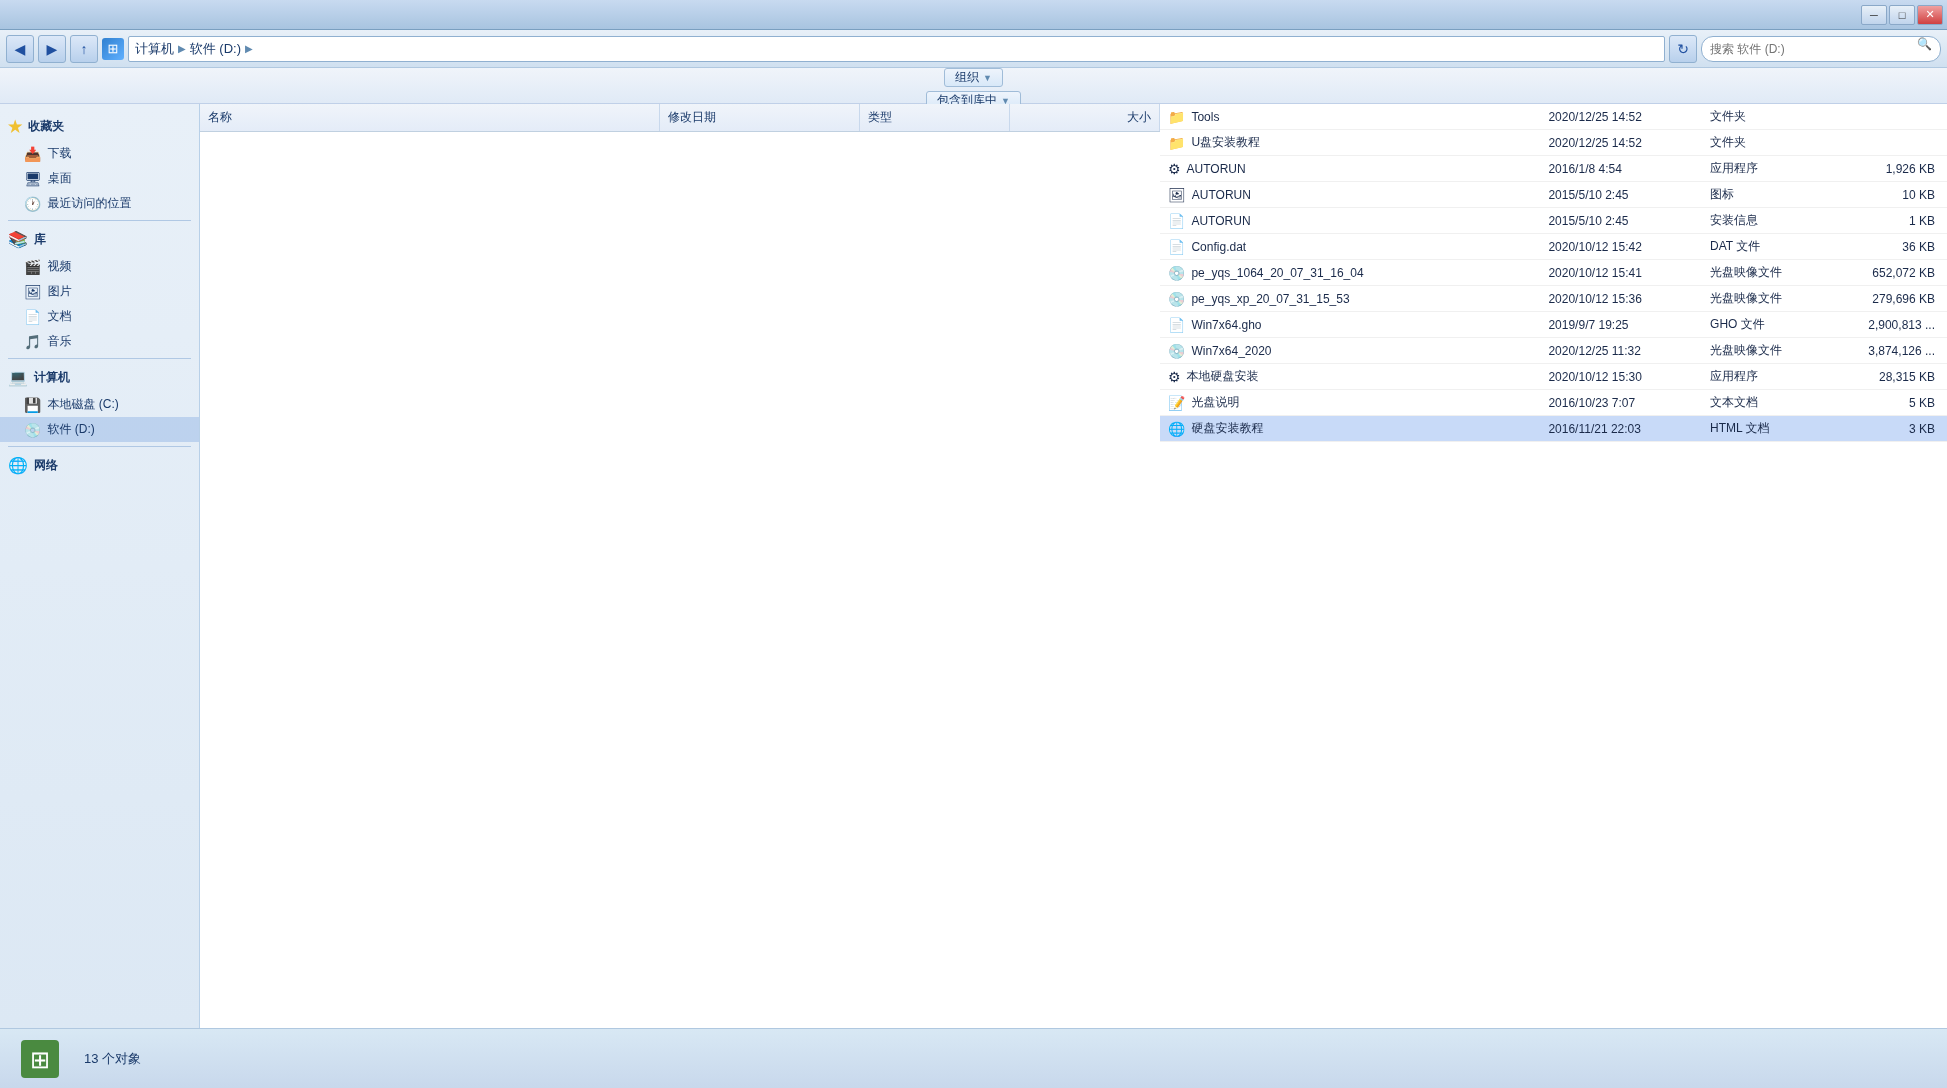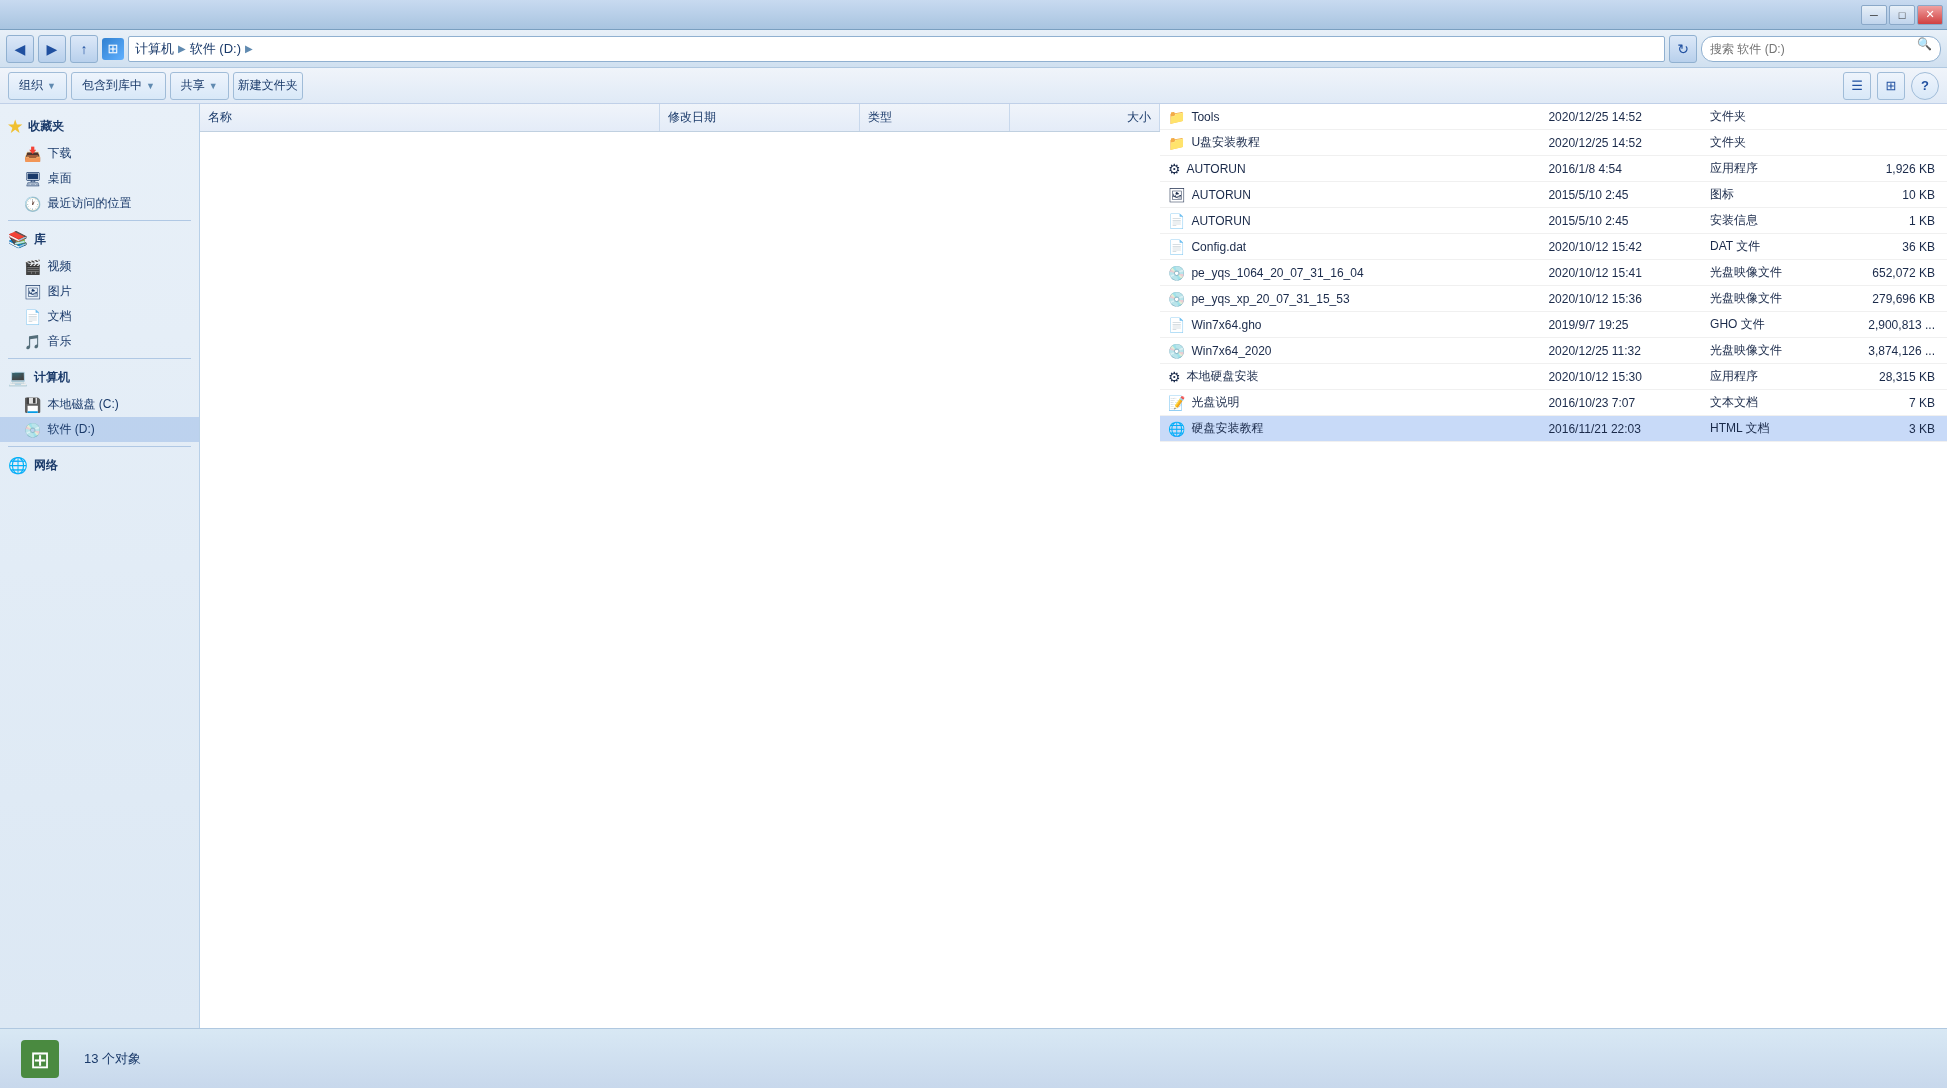--- a/index.html
+++ b/index.html
@@ -116,20 +116,21 @@
 
     
     .toolbar {
       height: 36px;
       background: linear-gradient(to bottom, #f0f4fa, #e0eaf6);
       display: flex;
       align-items: center;
       padding: 0 8px;
       gap: 4px;
       border-bottom: 1px solid #c0d0e8;
+      flex-direction: column;
     }
     .tool-btn {
       height: 28px;
       padding: 0 10px;
       background: linear-gradient(to bottom, #eef4fc, #d8e8f8);
       border: 1px solid #a0bcd8;
       border-radius: 3px;
       display: flex;
       align-items: center;
       gap: 4px;
@@ -565,21 +566,21 @@
       <div class="cell cell-type">应用程序</div>
       <div class="cell cell-size">28,315 KB</div>
     </div>
         <div class="file-row">
       <div class="cell cell-name">
         <span class="file-icon">📝</span>
         <span>光盘说明</span>
       </div>
       <div class="cell cell-date">2016/10/23 7:07</div>
       <div class="cell cell-type">文本文档</div>
-      <div class="cell cell-size">7 KB</div>
+      <div class="cell cell-size">5 KB</div>
     </div>
         <div class="file-row selected">
       <div class="cell cell-name">
         <span class="file-icon">🌐</span>
         <span>硬盘安装教程</span>
       </div>
       <div class="cell cell-date">2016/11/21 22:03</div>
       <div class="cell cell-type">HTML 文档</div>
       <div class="cell cell-size">3 KB</div>
     </div>

